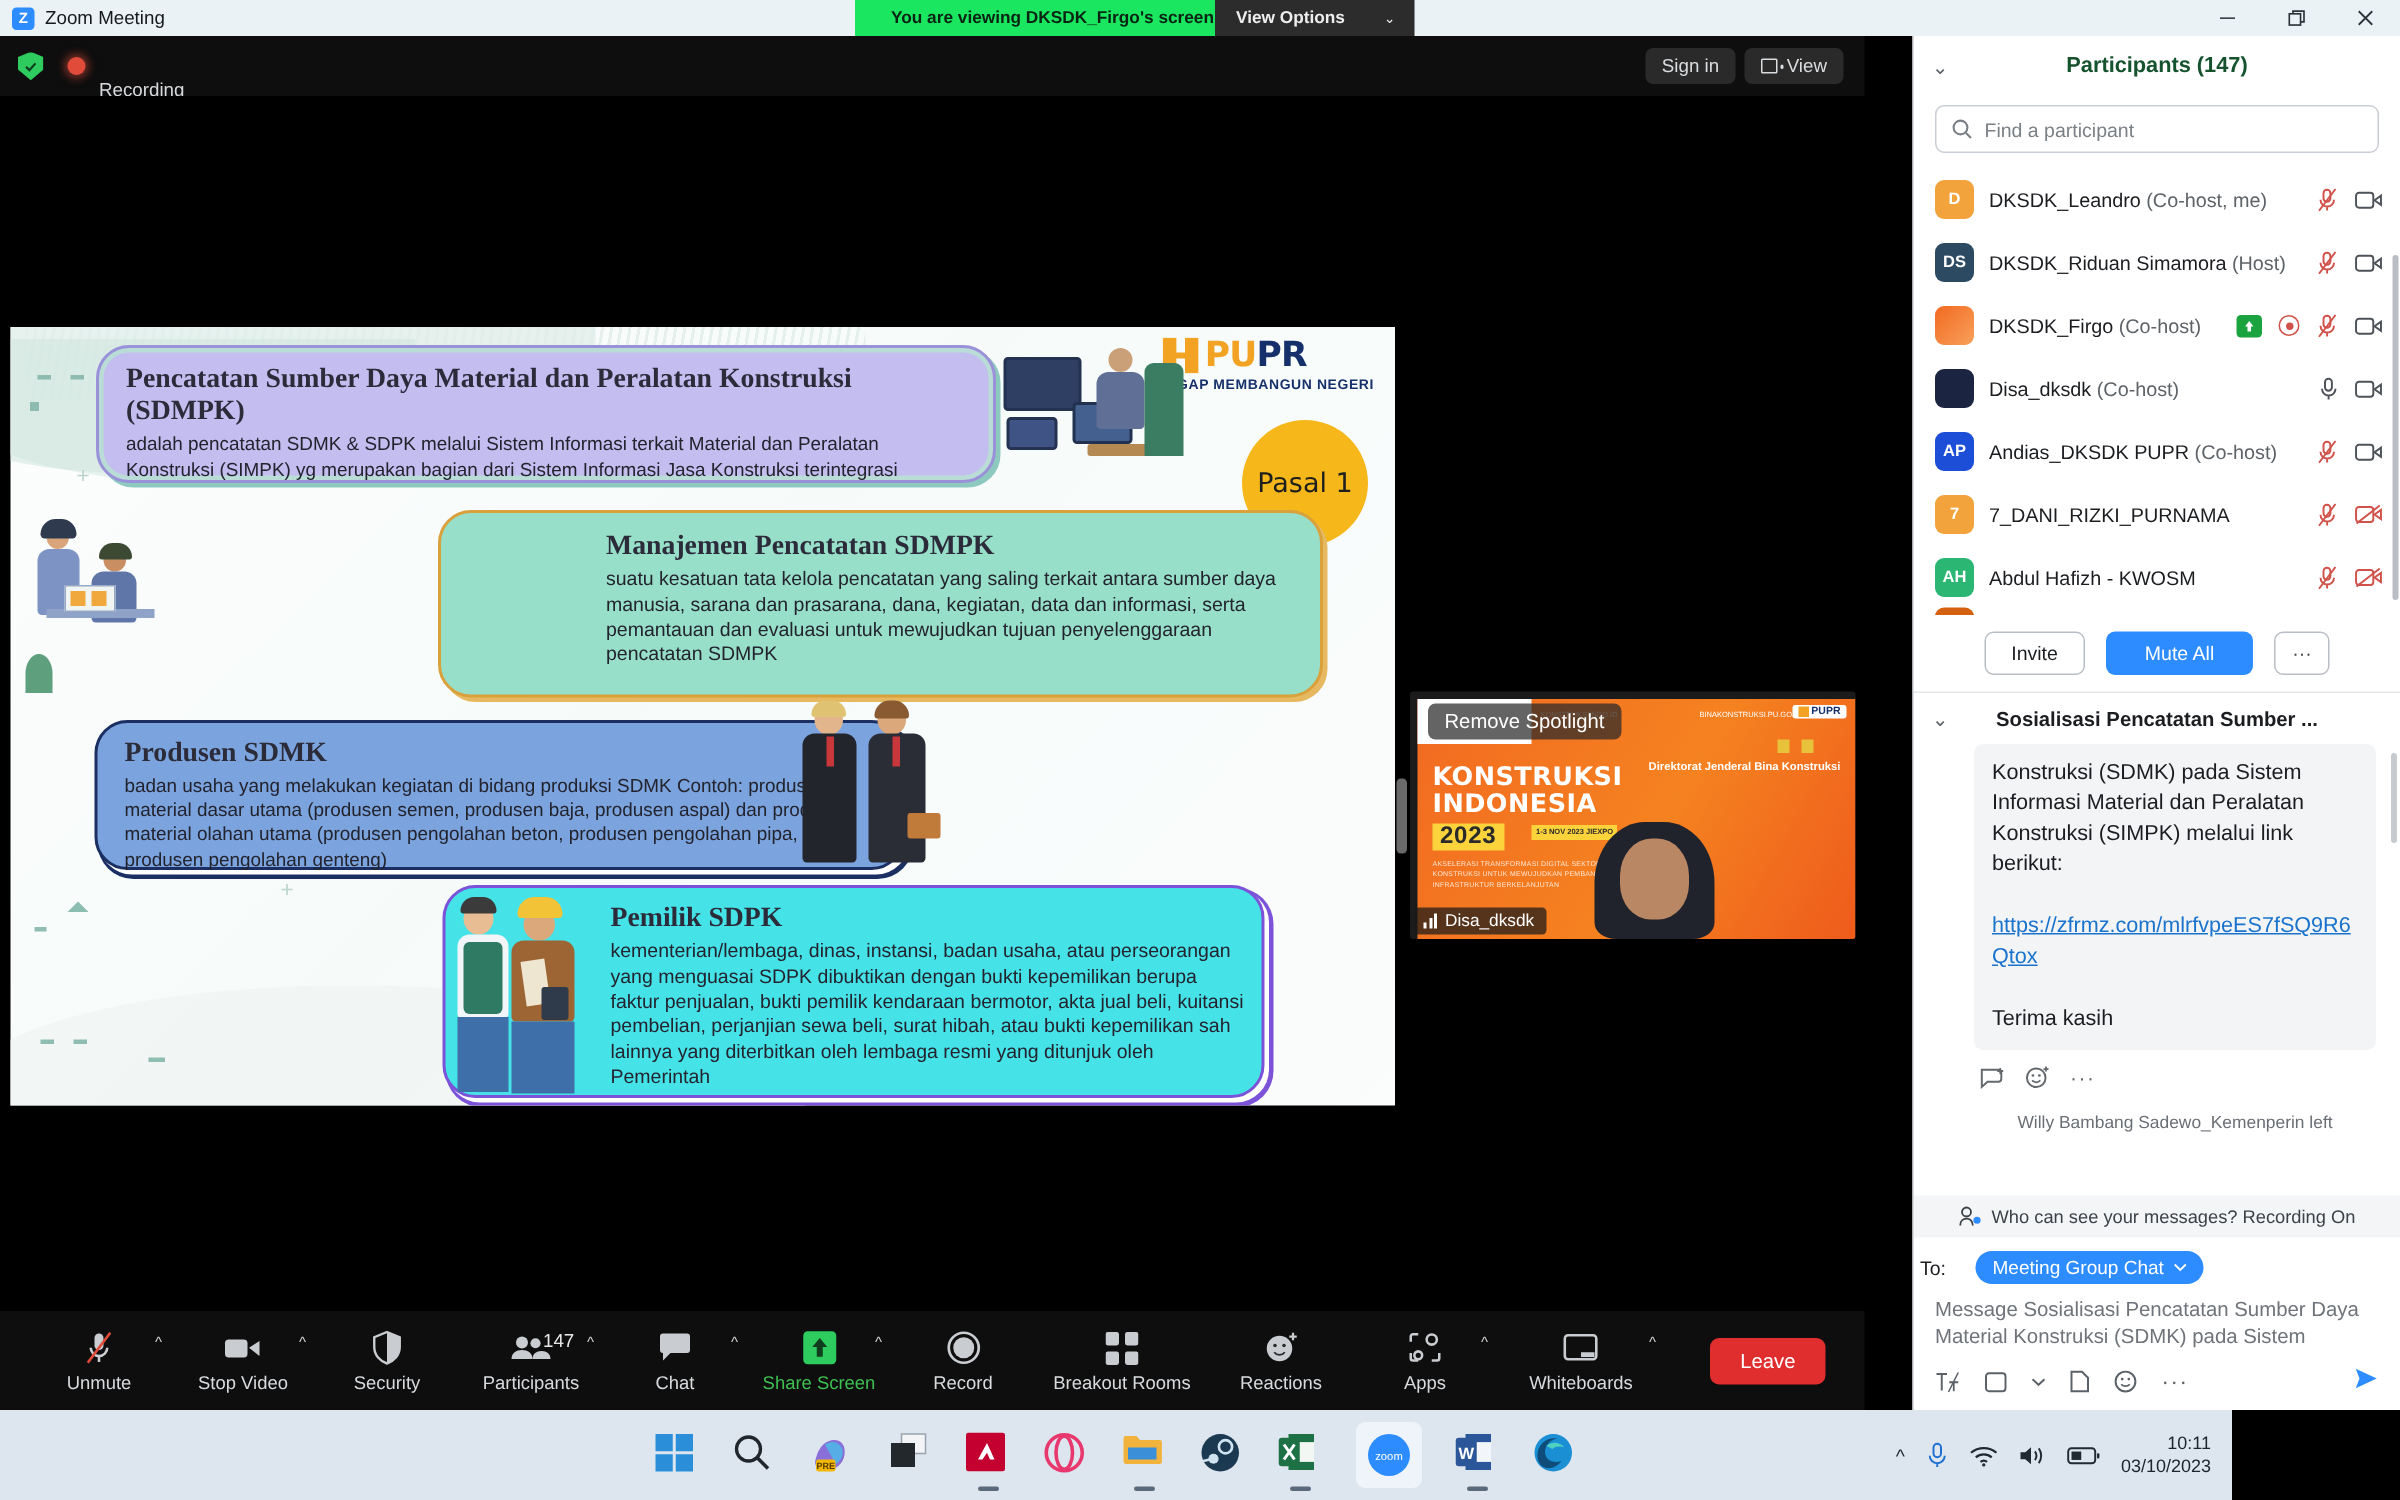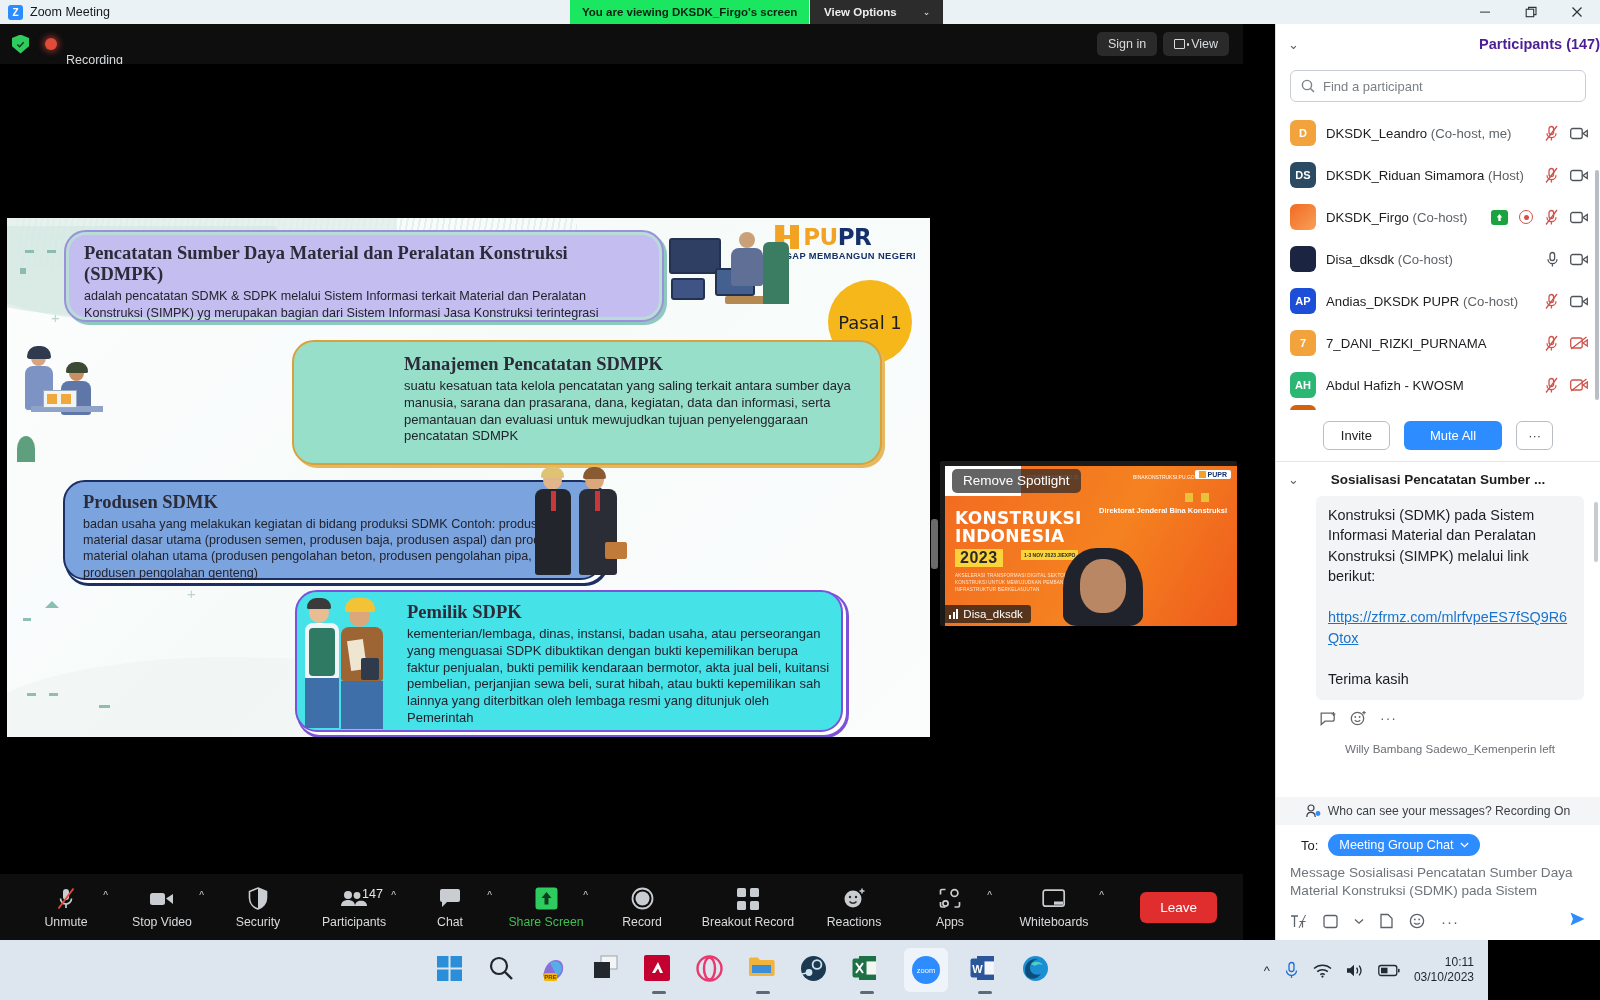--- a/index.html
+++ b/index.html
@@ -19,21 +19,21 @@
     width: 15px; height: 15px; margin-left: 8px; margin-right: 7px;
     background: #2d8cff; border-radius: 3px; color: #fff;
     font-size: 10px; font-weight: bold; display: flex;
     align-items: center; justify-content: center; flex: 0 0 auto;
   }
   .tb-title { font-size: 12.5px; color: #17191c; }
   .share-pill {
     position: absolute; left: 570px; top: 0; height: 24px;
     background: #1ae65f; color: #0a2414; font-size: 11.5px;
     font-weight: bold; display: flex; align-items: center;
-    padding: 0 12px; white-space: nowrap;
+    padding: 0 24px; white-space: nowrap;
   }
   .viewopts {
     position: absolute; left: 810px; top: 0; height: 24px;
     background: #2c2c2c; color: #eee; font-size: 11.5px;
     font-weight: bold; display: flex; align-items: center;
     gap: 26px; padding: 0 13px 0 14px; white-space: nowrap;
   }
   .viewopts .cv { font-size: 9px; font-weight: normal; }
   .wbtns { position: absolute; right: 0; top: 0; height: 24px; display: flex; }
   .wbtn {
@@ -321,22 +321,22 @@
     display: flex; flex-direction: column;
   }
   .panel-head {
     height: 40px; display: flex; align-items: center;
     position: relative; flex: 0 0 auto;
   }
   .panel-head .chev {
     position: absolute; left: 12px; color: #5b6168; font-size: 13px;
   }
   .panel-head .ttl {
-    width: 100%; text-align: right; font-size: 14.5px;
-    font-weight: bold; color: #4c1d95;
+    width: 100%; text-align: center; font-size: 14.5px;
+    font-weight: bold; color: #14532d;
   }
   .searchbox {
     margin: 6px 14px 10px; height: 32px; border: 1px solid #c9ced4;
     border-radius: 6px; display: flex; align-items: center;
     gap: 8px; padding: 0 10px;
   }
   .searchbox .ph { color: #7b8086; font-size: 13px; }
   .plist { flex: 0 0 auto; overflow: hidden; position: relative; }
   .prow {
     height: 42px; display: flex; align-items: center;
@@ -415,22 +415,22 @@
   .chat-scroll {
     position: absolute; right: 2px; top: 6px; width: 4px; height: 60px;
     background: #c6cbd0; border-radius: 2px;
   }
   .privacy {
     height: 28px; background: #f3f5f7; display: flex; align-items: center;
     justify-content: center; gap: 7px; font-size: 12.2px;
     color: #3c4248; flex: 0 0 auto;
   }
   .to-row {
-    display: flex; align-items: center; gap: 10px;
-    padding: 9px 25px 2px; flex: 0 0 auto;
+    display: flex; align-items: center; gap: 20px;
+    padding: 9px 4px 2px; flex: 0 0 auto;
   }
   .to-lb { font-size: 13px; color: #1b1d20; }
   .to-pill {
     background: #2d8cff; color: #fff; font-size: 12.7px;
     border-radius: 12px; padding: 4px 11px; display: flex;
     align-items: center; gap: 6px;
   }
   .compose {
     padding: 6px 14px 0; font-size: 13.6px; color: #6f747a;
     line-height: 1.35; flex: 0 0 auto; max-height: 44px; overflow: hidden;
@@ -745,21 +745,21 @@
 
     <div class="tool" style="width:116px">
       <span class="ic">
         <svg width="22" height="22" viewBox="0 0 22 22">
           <rect x="0" y="0" width="9" height="9" rx="1.6" fill="#c9ccd0"></rect>
           <rect x="13" y="0" width="9" height="9" rx="1.6" fill="#c9ccd0"></rect>
           <rect x="0" y="13" width="9" height="9" rx="1.6" fill="#c9ccd0"></rect>
           <rect x="13" y="13" width="9" height="9" rx="1.6" fill="#c9ccd0"></rect>
         </svg>
       </span>
-      <span class="lb">Breakout Record</span>
+      <span class="lb">Breakout Rooms</span>
     </div>
 
     <div class="tool">
       <span class="ic">
         <svg width="23" height="23" viewBox="0 0 23 23">
           <circle cx="10" cy="12" r="8.5" fill="#c9ccd0"></circle>
           <circle cx="7" cy="10" r="1.2" fill="#2b2b2b"></circle>
           <circle cx="13" cy="10" r="1.2" fill="#2b2b2b"></circle>
           <path d="M6.5 14.5a4.4 4.4 0 0 0 7 0" fill="none" stroke="#2b2b2b" stroke-width="1.3"></path>
           <path d="M19 1.5v5 M16.5 4h5" stroke="#c9ccd0" stroke-width="1.5"></path>

